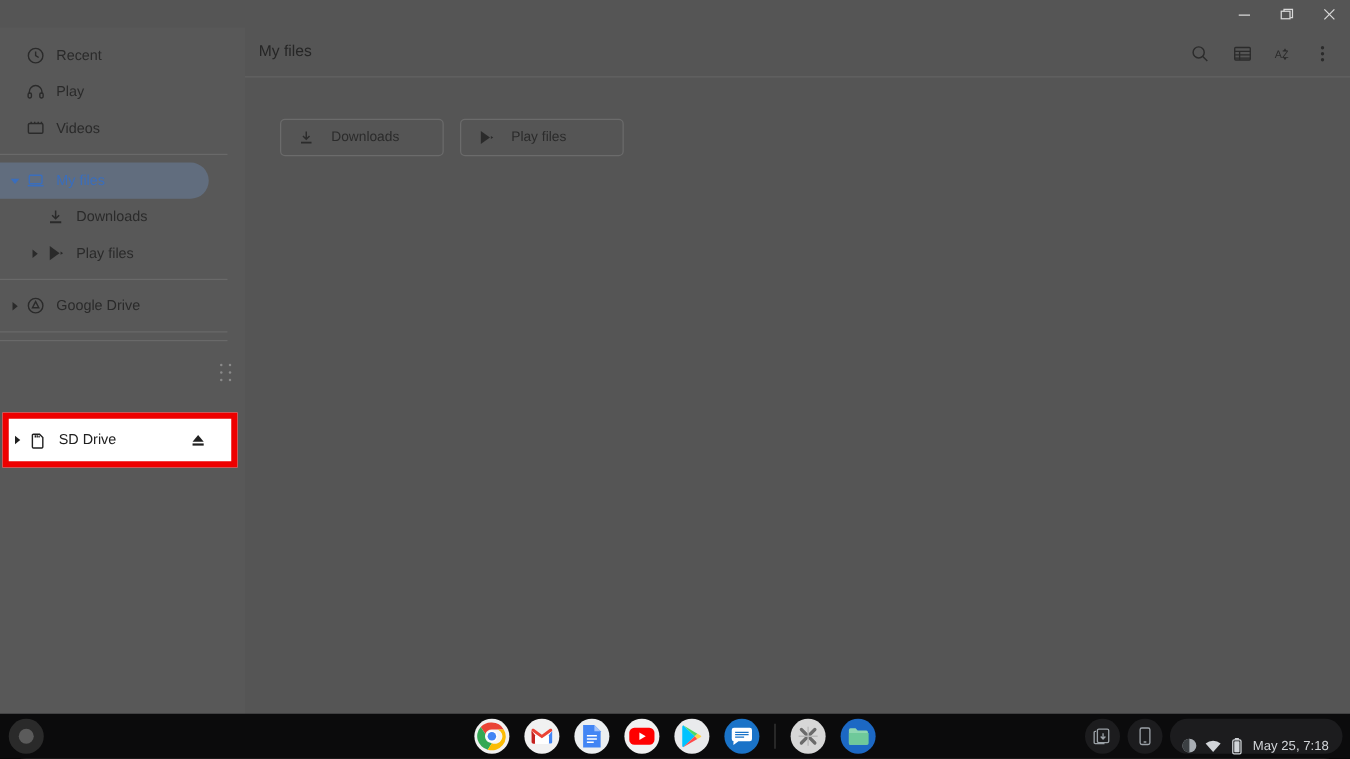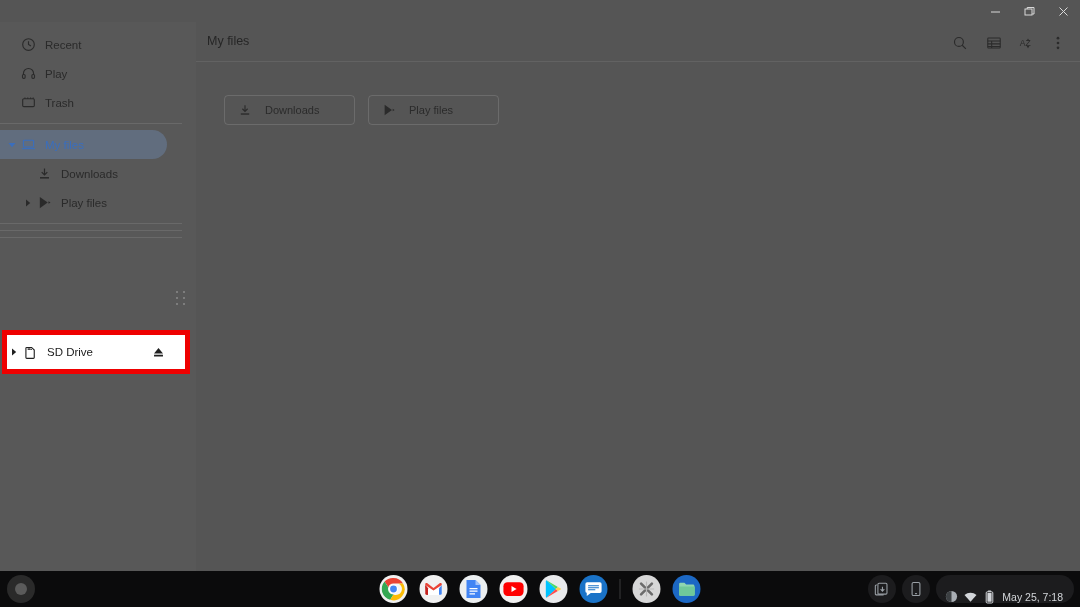--- a/index.html
+++ b/index.html
@@ -268,21 +268,21 @@
       </div>
 
 
       <div class="nav-row">
         <span class="nav-icon">
           <svg width="15" height="15" viewBox="0 0 16 16" fill="none" stroke="#2a2a2a" stroke-width="1.2">
             <rect x="1.8" y="4" width="12.4" height="8.4" rx="1.2"></rect>
             <path d="M4.2 4V2.6M7.2 4V2.6M10.2 4V2.6M13 4V2.6"></path>
           </svg>
         </span>
-        <span class="nav-label">Trash</span>
+        <span class="nav-label">Videos</span>
       </div>
 
       <div class="nav-divider"></div>
 
       <div class="nav-row selected">
         <span class="twisty">
           <svg width="8" height="8" viewBox="0 0 8 8">
               <path d="M0.5 2 L7.5 2 L4 6.2 Z" fill="#3a6ebd"></path>
             </svg>
         </span>
@@ -315,20 +315,34 @@
           <svg width="15" height="15" viewBox="0 0 16 16">
             <path d="M3 2 L11.4 8 L3 14 Z" fill="#2a2a2a"></path>
             <path d="M12.2 6.6 L14.4 8 L12.2 9.4 Z" fill="#2a2a2a"></path>
           </svg>
         </span>
         <span class="nav-label">Play files</span>
       </div>
 
       <div class="nav-divider"></div>
 
+      <div class="nav-row">
+        <span class="twisty">
+          <svg width="8" height="8" viewBox="0 0 8 8">
+              <path d="M2 0.6 L6.2 4 L2 7.4 Z" fill="#2a2a2a"></path>
+            </svg>
+        </span>
+        <span class="nav-icon">
+          <svg width="15" height="15" viewBox="0 0 16 16" fill="none" stroke="#2a2a2a" stroke-width="1.2">
+            <circle cx="8" cy="8" r="6.2"></circle>
+            <path d="M8 4.6 L10.7 9.8 H5.3 Z"></path>
+          </svg>
+        </span>
+        <span class="nav-label">Google Drive</span>
+      </div>
 
       <div class="nav-divider"></div>
 
 
       <div class="nav-divider"></div>
 
     </div>
 
     <div id="splitter-handle">
       <i></i>

